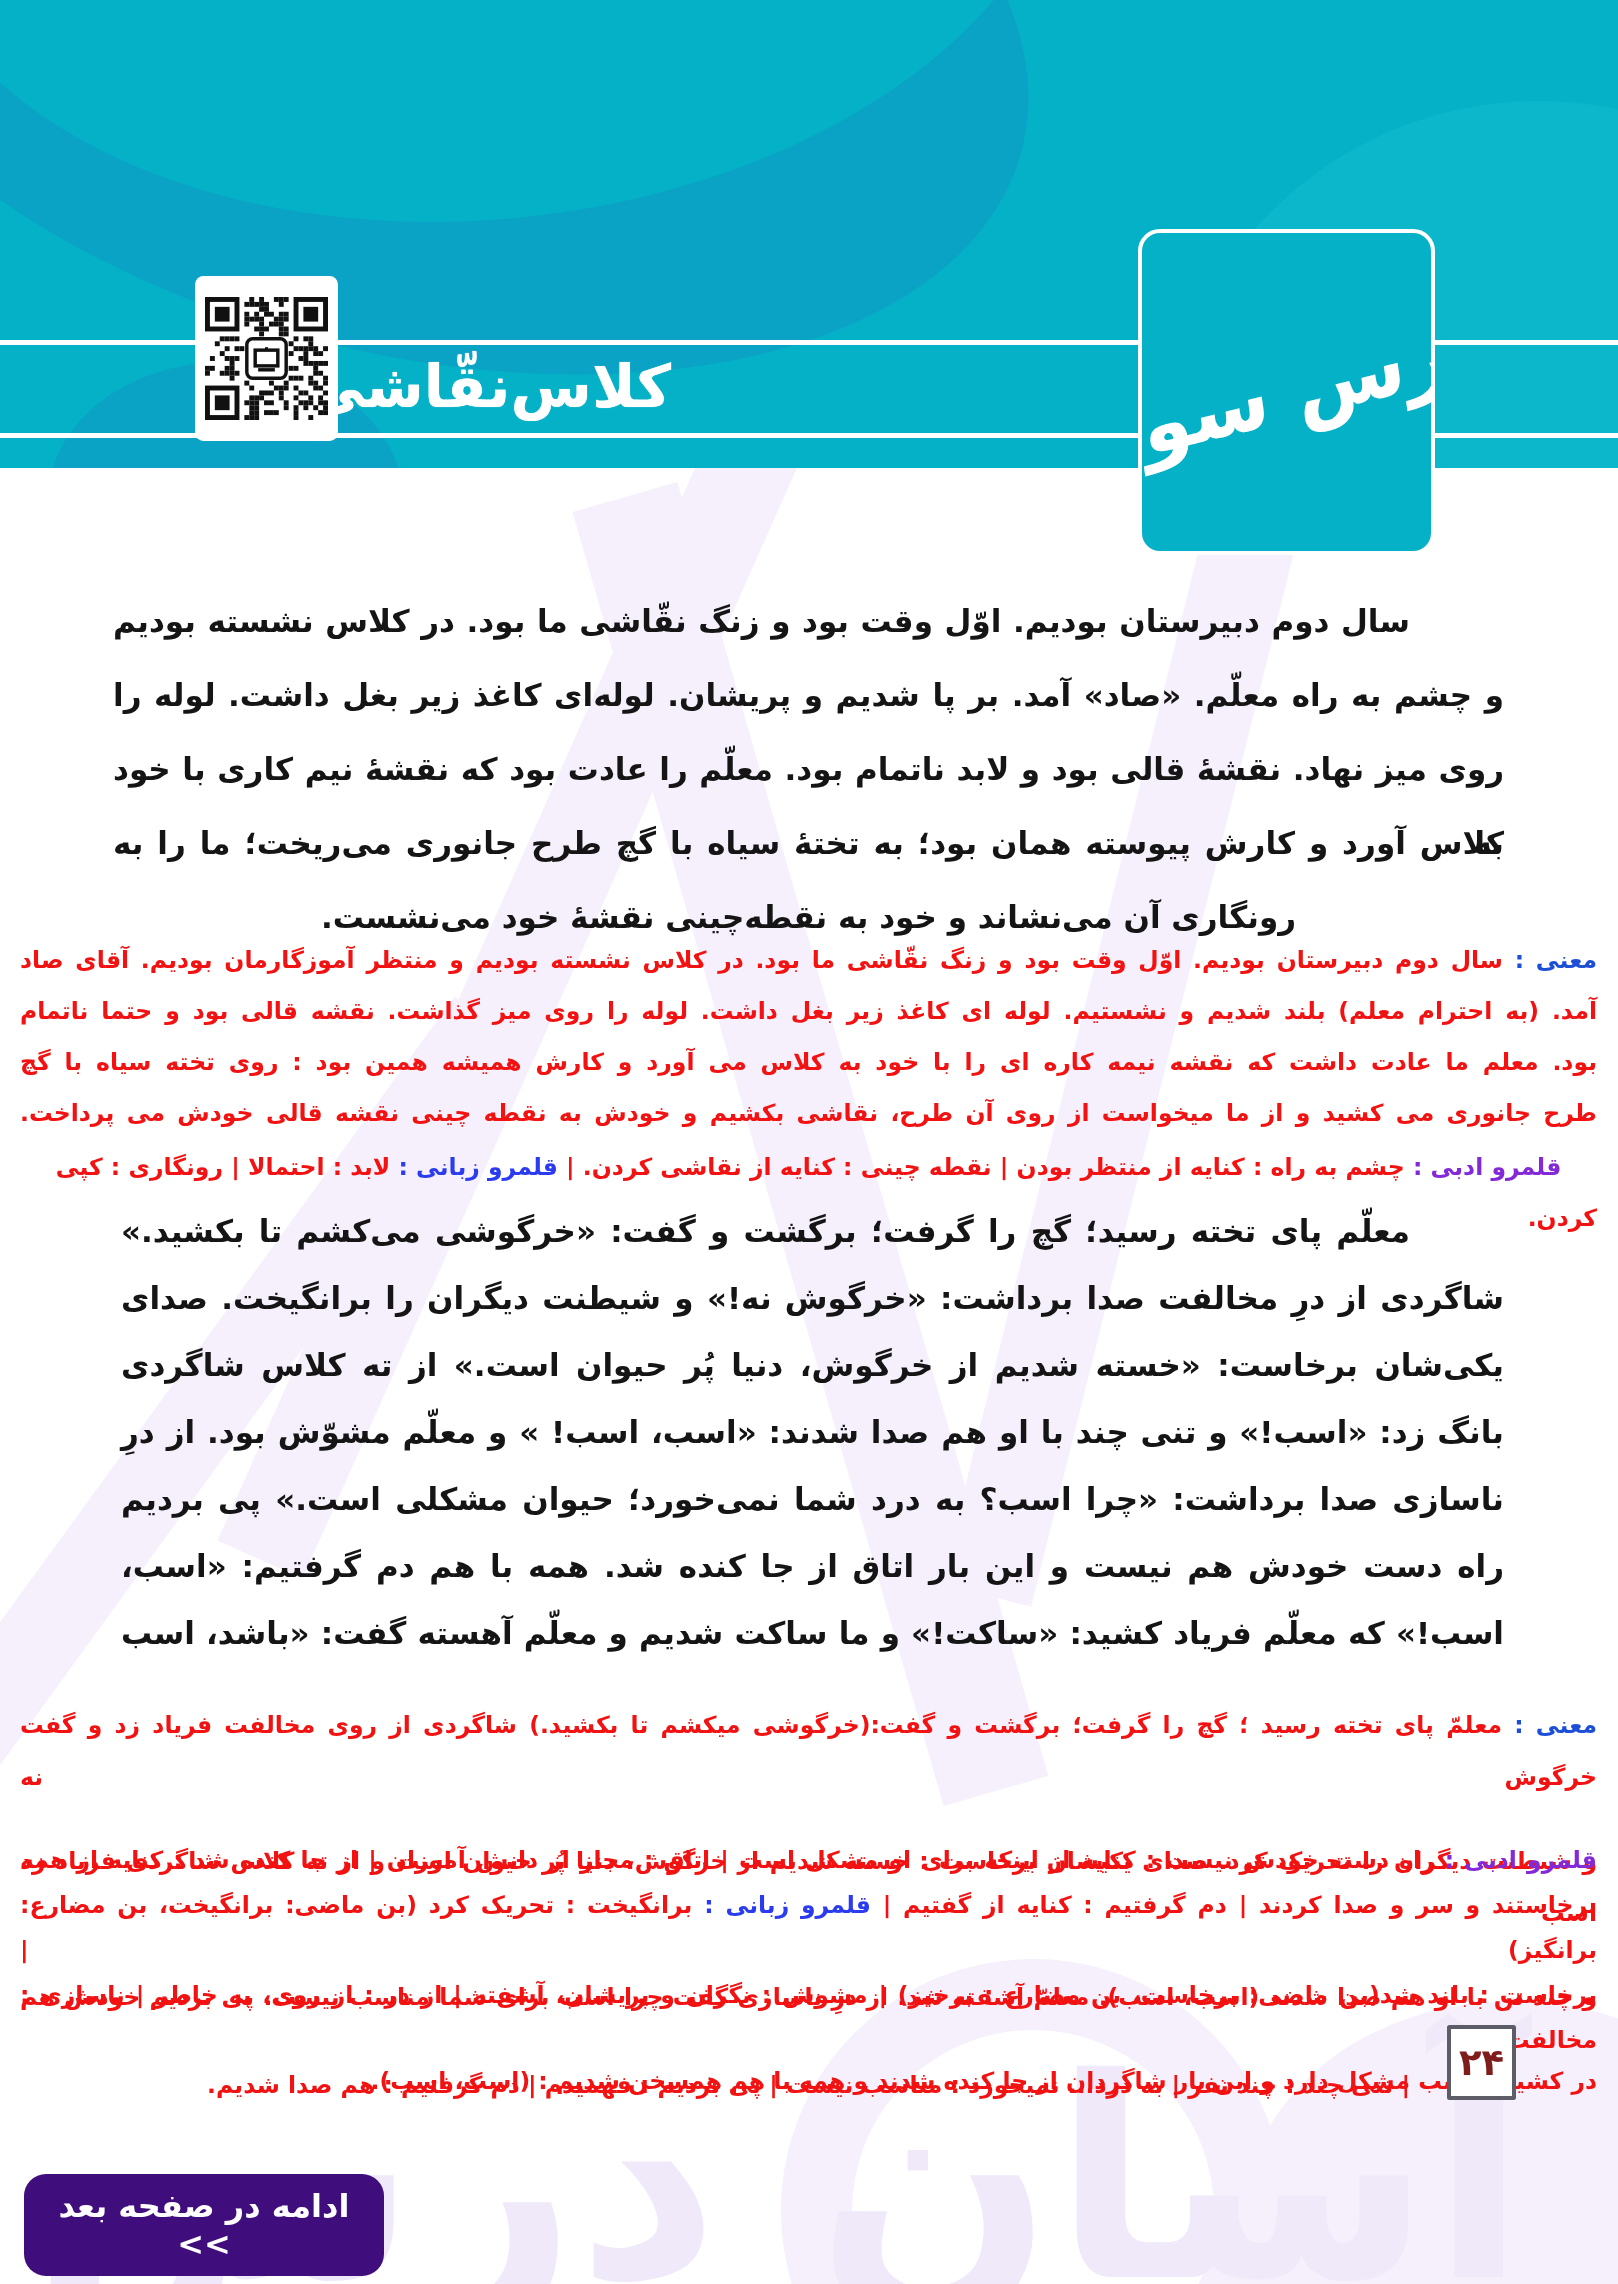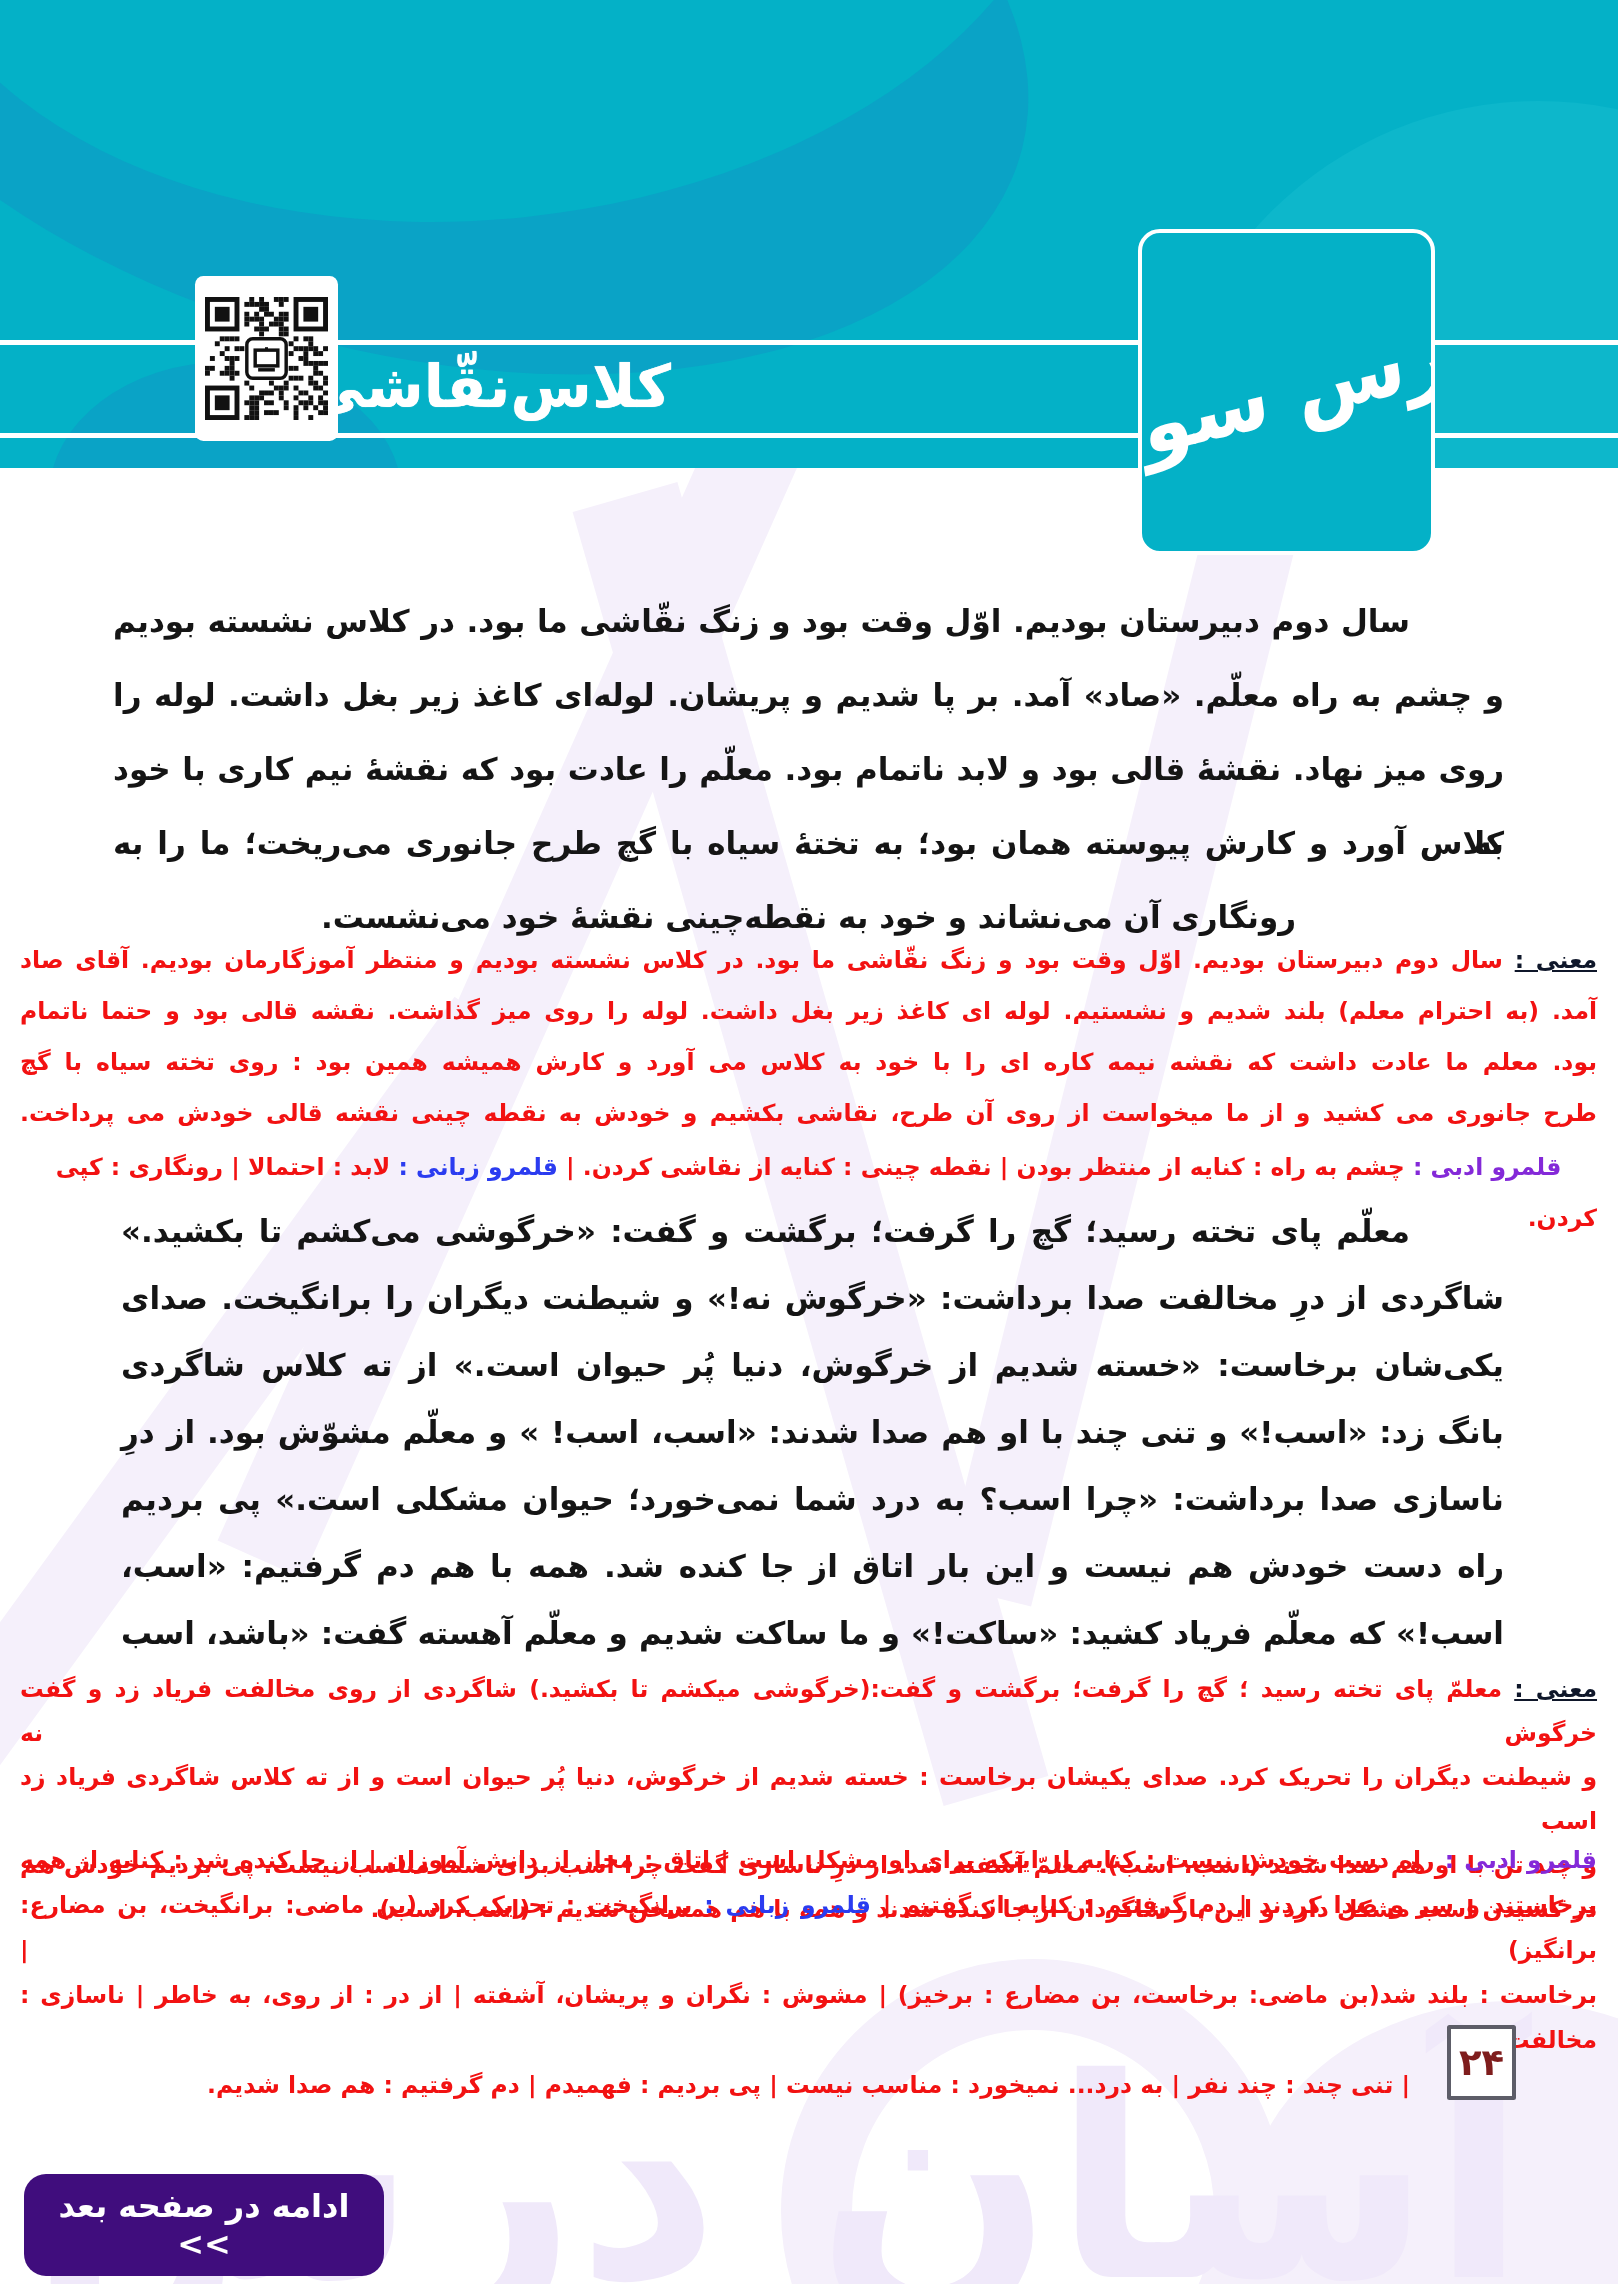--- a/index.html
+++ b/index.html
@@ -60,22 +60,22 @@
   .reading{right:114px;left:114px;color:#151515;font-size:31px;font-weight:bold;}
   .reading .bl{line-height:74px;height:74px;overflow:visible;}
   .p2 .bl{line-height:67px;height:67px;}
   .jl{text-align:justify;text-align-last:justify;}
   .rl{text-align:center;text-align-last:right;}
   .cl{text-align:center;text-align-last:center;}
   .indent{padding-right:94px;}
   
   .ann{right:21px;left:21px;color:#f21212;font-size:23.5px;font-weight:bold;}
   .ann .al{line-height:51px;}
-  .ann2 .al{line-height:44px;}
-  .green{color:#0f172a;text-decoration:underline;}
+  .ann2 .al{line-height:52px;margin-top:32px;}
+  .green{color:#1d4ed8;}
   .purple{color:#8429d8;}
   .blue{color:#2b3cf0;}
   .red{color:#f21212;}
   .adabi{right:21px;left:21px;font-size:23.5px;font-weight:bold;color:#f21212;}
   .adabi .al{line-height:45px;}
   .adabi1 .al{line-height:51px;}
   
   .page-num{
     position:absolute;z-index:2;left:1448px;top:2025px;width:61px;height:67px;
     background:#ffffff;border:4.2px solid #5d5d68;border-radius:2.5px;

